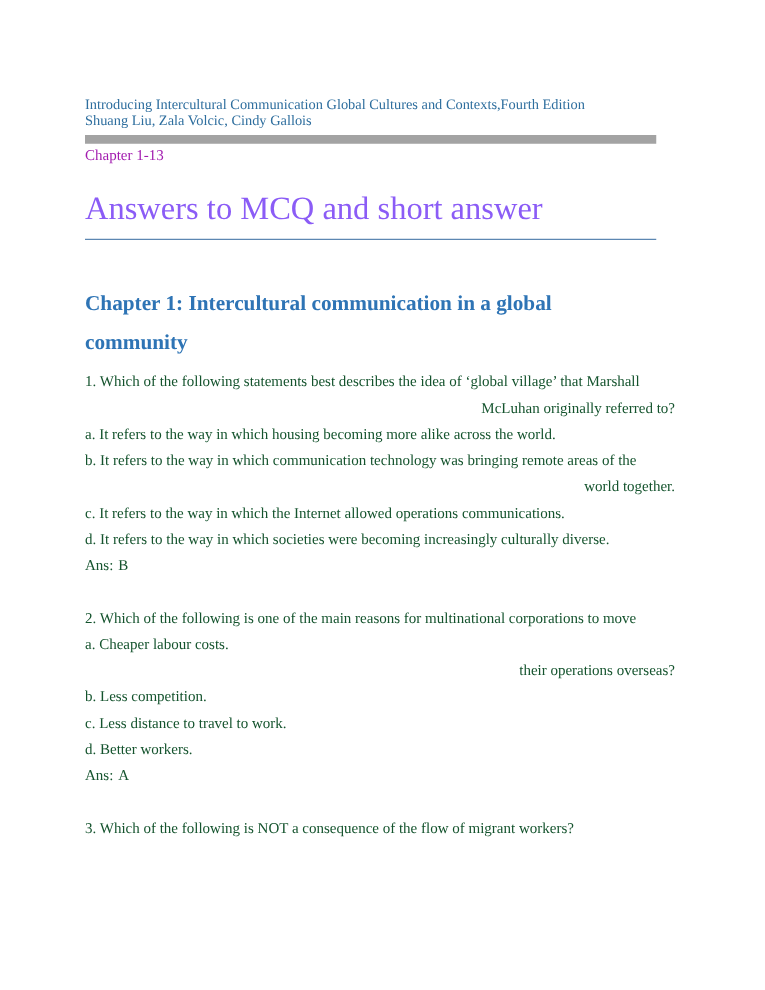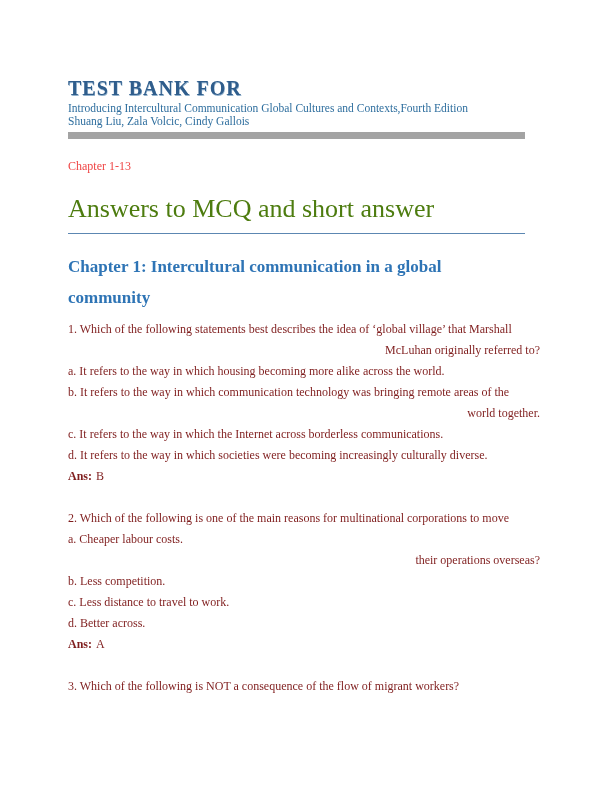--- a/index.html
+++ b/index.html
@@ -30,72 +30,71 @@
   .bookinfo {
     margin-top: 2px;
     width: 457px;
     padding-bottom: 4px;
     border-bottom: 7px solid #a3a3a3;
     color: #2E6E9E;
     font-size: 11.5px;
     line-height: 13px;
   }
   .chapter-range {
-    margin-top: 20px;
+    margin-top: 2px;
     font-size: 12px;
     line-height: 14px;
-    color: #ef4444;
+    color: #a21caf;
   }
   .doc-title {
     margin-top: 13px;
     width: 457px;
     font-size: 26px;
     line-height: 45px;
     font-weight: 400;
-    color: #4d7c0f;
+    color: #8b5cf6;
     padding-bottom: 2px;
     border-bottom: 1px solid #5C87B2;
   }
   .section-heading {
-    margin-top: 17px;
+    margin-top: 35px;
     font-size: 17px;
     line-height: 31px;
     font-weight: 700;
     color: #2E74B5;
   }
   .question {
     margin-top: 6px;
     font-size: 12px;
     line-height: 21px;
-    color: #7f1d1d;
+    color: #14532d;
   }
   .question.gap {
     margin-top: 21px;
   }
   .line {
     white-space: nowrap;
   }
   .line.cont {
     padding-left: 22px;
     text-align: right;
   }
   .answer-label {
-    font-weight: 700;
+    font-weight: 400;
   }
   .answer-value {
     margin-left: 4px;
   }
 </style>
 </head>
 <body>
 
 <div class="page">
 
   <header>
-    <div class="brand">TEST BANK FOR</div>
     <div class="bookinfo">
       <div>Introducing Intercultural Communication Global Cultures and Contexts,Fourth Edition</div>
       <div>Shuang Liu, Zala Volcic, Cindy Gallois</div>
     </div>
     <div class="chapter-range">Chapter 1-13</div>
   </header>
 
   <div class="doc-title">
     <div>Answers to MCQ and short answer</div>
   </div>
@@ -104,34 +103,34 @@
     <div>Chapter 1: Intercultural communication in a global</div>
     <div>community</div>
   </div>
 
   <section class="question">
     <div class="line">1. Which of the following statements best describes the idea of ‘global village’ that Marshall</div>
     <div class="line cont">McLuhan originally referred to?</div>
     <div class="line">a. It refers to the way in which housing becoming more alike across the world.</div>
     <div class="line">b. It refers to the way in which communication technology was bringing remote areas of the</div>
     <div class="line cont">world together.</div>
-    <div class="line">c. It refers to the way in which the Internet across borderless communications.</div>
+    <div class="line">c. It refers to the way in which the Internet allowed operations communications.</div>
     <div class="line">d. It refers to the way in which societies were becoming increasingly culturally diverse.</div>
     <div class="line">
       <span class="answer-label">Ans:</span><span class="answer-value">B</span>
     </div>
   </section>
 
   <section class="question gap">
     <div class="line">2. Which of the following is one of the main reasons for multinational corporations to move</div>
     <div class="line">a. Cheaper labour costs.</div>
     <div class="line cont">their operations overseas?</div>
     <div class="line">b. Less competition.</div>
     <div class="line">c. Less distance to travel to work.</div>
-    <div class="line">d. Better across.</div>
+    <div class="line">d. Better workers.</div>
     <div class="line">
       <span class="answer-label">Ans:</span><span class="answer-value">A</span>
     </div>
   </section>
 
   <section class="question gap">
     <div class="line">3. Which of the following is NOT a consequence of the flow of migrant workers?</div>
   </section>
 
 </div>

